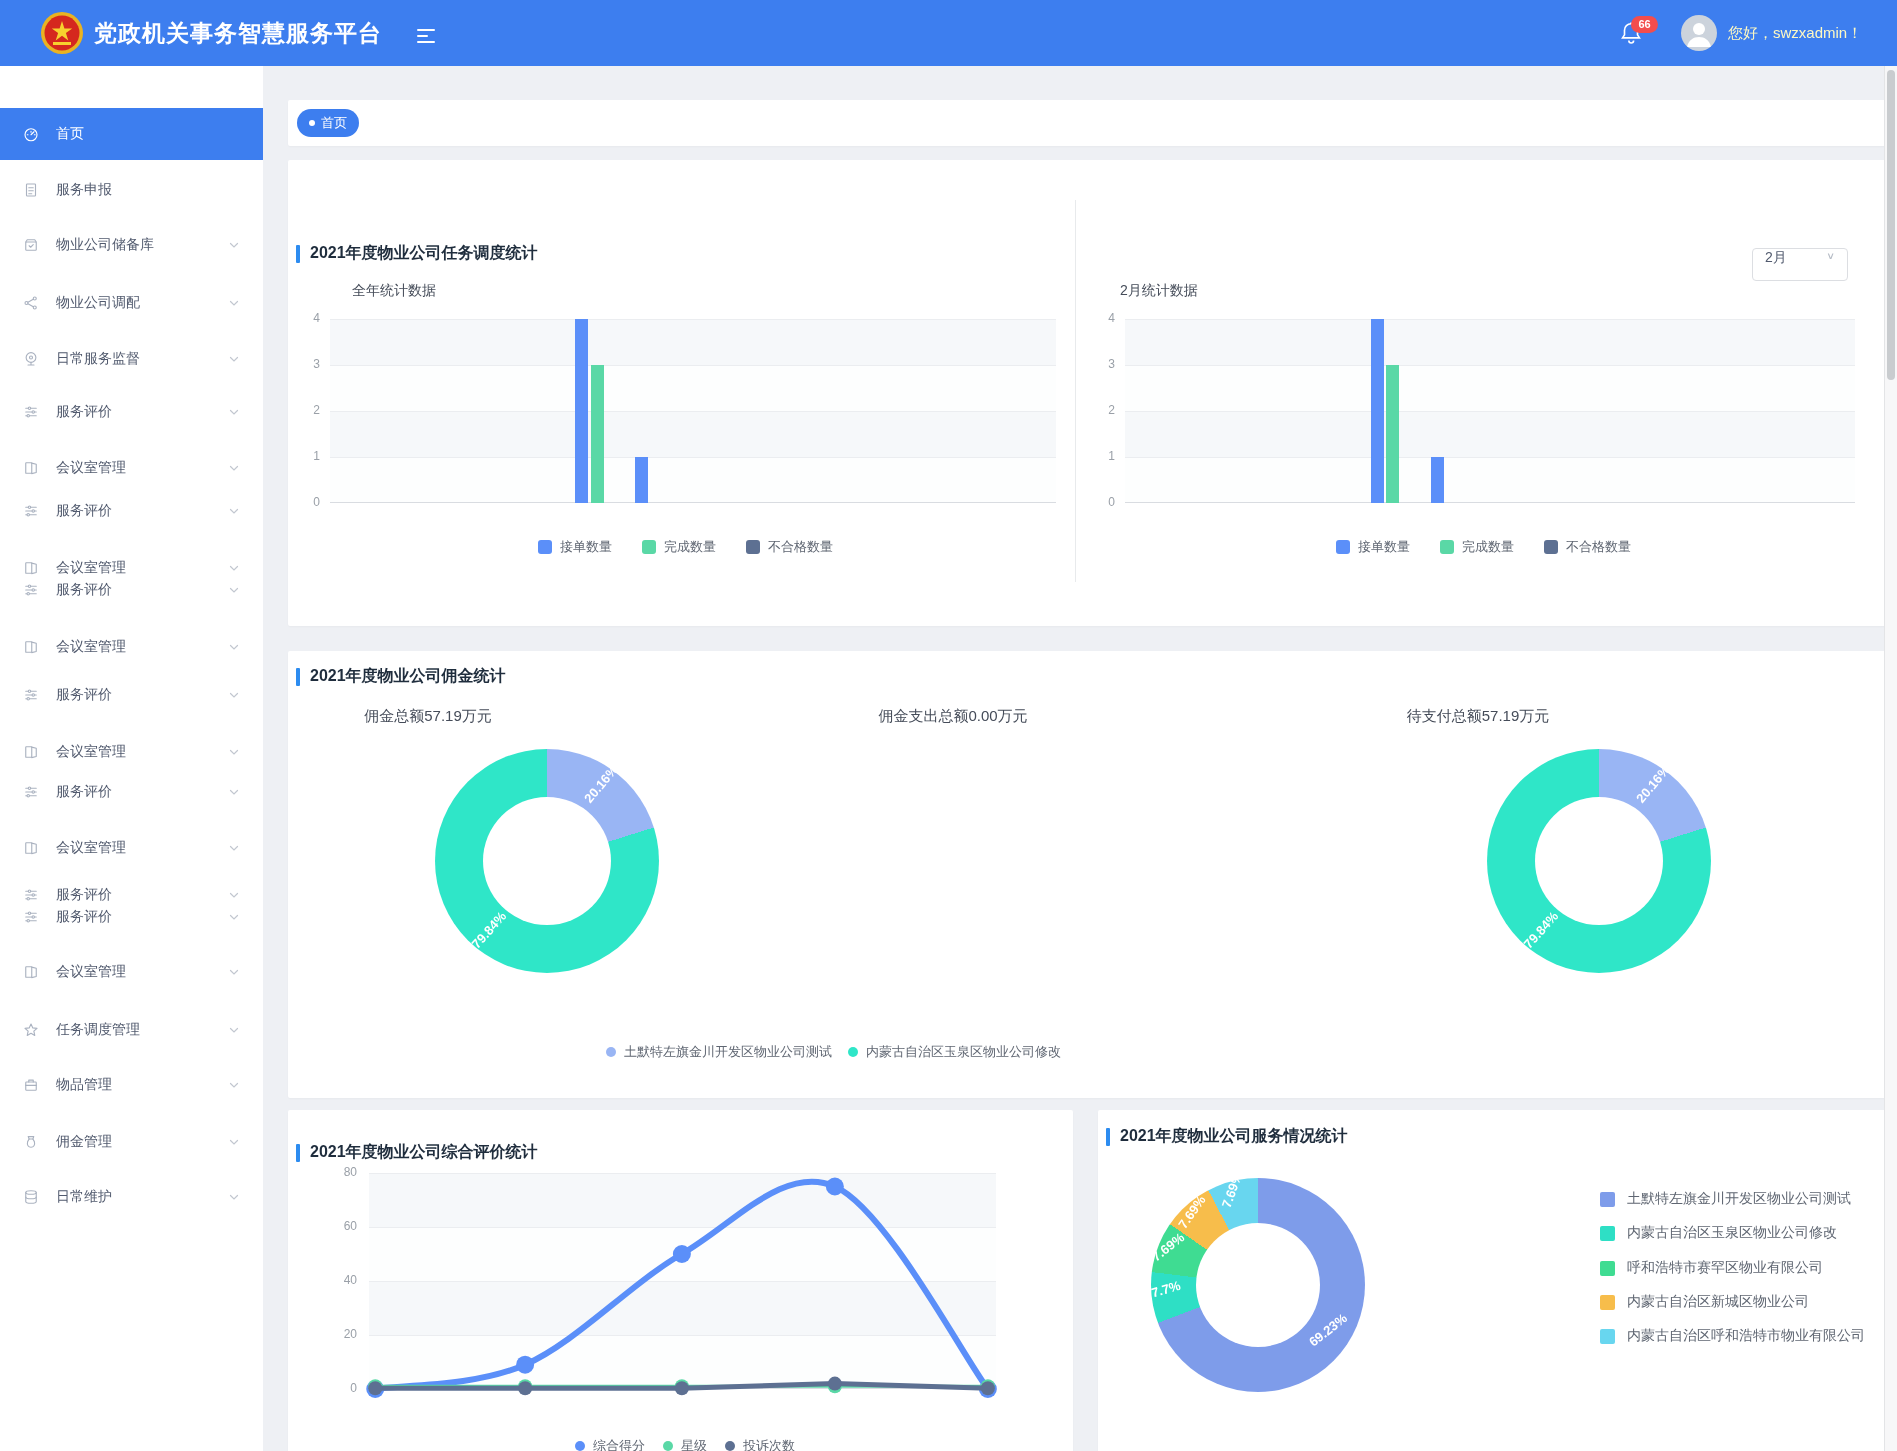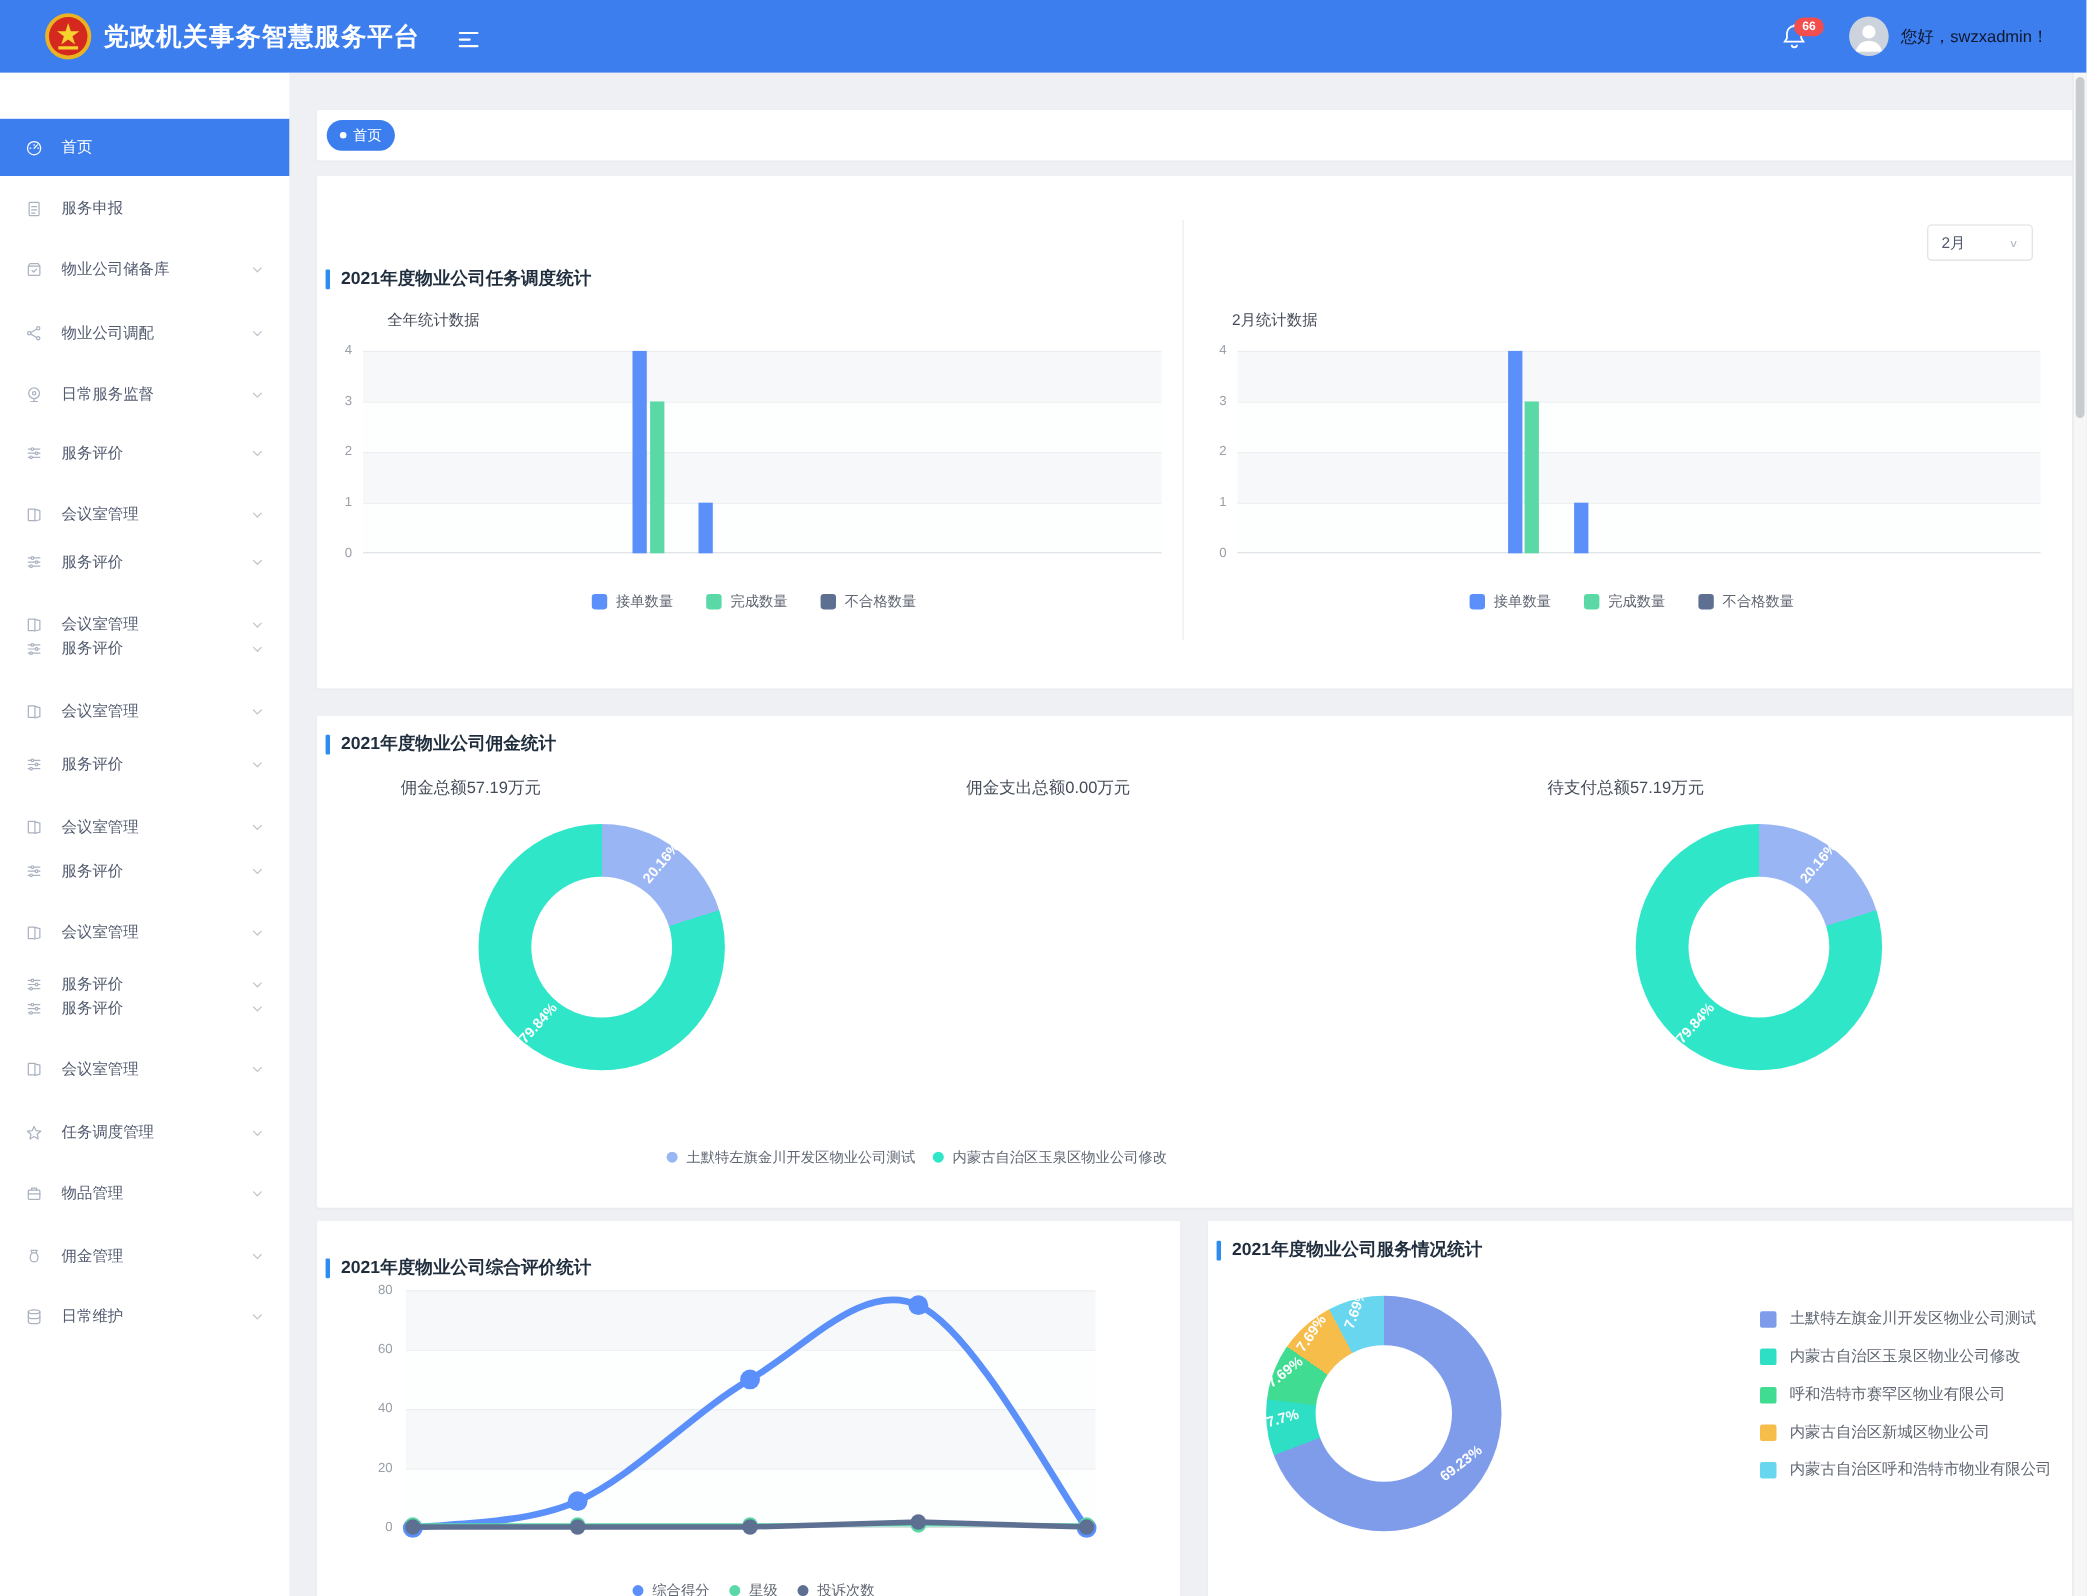--- a/index.html
+++ b/index.html
@@ -7,21 +7,21 @@
   
   .header{position:absolute;left:0;top:0;width:1897px;height:66px;background:#3d7eef;display:flex;align-items:center;z-index:20;}
   .logo{position:absolute;left:40px;top:11px;width:44px;height:44px;}
   .app-title{position:absolute;left:94px;top:0;height:66px;display:flex;align-items:center;color:#fff;font-size:23px;font-weight:bold;letter-spacing:1px;}
   .menu-fold{position:absolute;left:417px;top:25px;width:18px;height:16px;cursor:pointer;}
   .menu-fold i{display:block;height:2px;background:#fff;margin:4px 0;border-radius:1px;}
   .menu-fold i.short{width:11px;}
   .bell-wrap{position:absolute;left:1618px;top:20px;width:30px;height:30px;}
   .badge{position:absolute;left:13px;top:-4px;min-width:17px;height:17px;padding:0 5px;background:#f34d4d;border-radius:9px;color:#fff;font-size:11px;line-height:17px;text-align:center;font-weight:bold;}
   .avatar{position:absolute;left:1681px;top:15px;width:36px;height:36px;border-radius:50%;background:#ccd3dc;overflow:hidden;}
-  .greeting{position:absolute;left:1728px;top:0;height:66px;display:flex;align-items:center;color:#0f172a;font-size:15px;}
+  .greeting{position:absolute;left:1728px;top:0;height:66px;display:flex;align-items:center;color:#fef9c3;font-size:15px;}
   
   .sidebar{position:absolute;left:0;top:66px;width:263px;height:1385px;background:#fff;z-index:10;}
   .side-item{position:absolute;left:0;width:263px;height:44px;display:flex;align-items:center;color:#515a6e;font-size:14px;cursor:pointer;}
   .side-item .s-icon{position:absolute;left:22px;width:18px;height:18px;color:#aab2c0;}
   .side-item .s-label{position:absolute;left:56px;white-space:nowrap;}
   .side-item .s-chevron{position:absolute;left:228px;width:12px;height:12px;color:#c2c7d0;}
   .side-item.active{background:#3d7eef;color:#fff;height:52px;}
   .side-item.active .s-icon{color:#fff;}
   
   .card{position:absolute;background:#fff;border-radius:2px;box-shadow:0 1px 2px rgba(0,0,0,0.03);}
@@ -38,21 +38,21 @@
   .band{position:absolute;left:0;right:0;}
   .gline{position:absolute;left:0;right:0;height:1px;background:#ebedf0;}
   .gline.base{background:#d9dce1;}
   .vbar{position:absolute;bottom:0;width:13px;}
   .tick{position:absolute;width:28px;text-align:right;font-size:12px;color:#9aa0a8;}
   .legend-row{position:absolute;display:flex;align-items:center;gap:30px;}
   .lg-item{display:flex;align-items:center;gap:8px;font-size:13px;color:#5f6672;cursor:pointer;white-space:nowrap;}
   .chip{width:14px;height:14px;border-radius:3px;}
   .dotchip{width:10px;height:10px;border-radius:50%;}
   .divider-v{position:absolute;width:1px;background:#e8eaec;}
-  .select{position:absolute;width:96px;height:33px;border:1px solid #dcdee2;border-radius:4px;background:#fff;box-sizing:border-box;display:flex;align-items:center;justify-content:space-between;padding:0 12px;font-size:14px;color:#515a6e;cursor:pointer;}
+  .select{position:absolute;width:96px;height:33px;border:1px solid #dcdee2;border-radius:4px;background:#fff;box-sizing:border-box;display:flex;align-items:flex-start;justify-content:space-between;padding:0 12px;font-size:14px;color:#515a6e;cursor:pointer;margin-top:44px;}
   .select .sel-arrow{color:#b6bcc6;font-size:12px;transform:scaleY(0.8);}
   .donut{position:absolute;border-radius:50%;}
   .donut-hole{position:absolute;border-radius:50%;background:#fff;}
   .slice-label{position:absolute;color:#fff;font-size:13px;font-weight:bold;white-space:nowrap;}
   .svc-legend-item{position:absolute;display:flex;align-items:center;gap:12px;font-size:14px;color:#5f6672;cursor:pointer;white-space:nowrap;}
   .svc-chip{width:15px;height:15px;border-radius:2px;}
   .totals-label{position:absolute;font-size:15px;color:#454c59;transform:translateX(-50%);white-space:nowrap;}
   .scrollbar{position:absolute;right:0;top:0;width:12px;height:1451px;background:#f7f7f8;border-left:1px solid #e3e4e6;}
   .scroll-thumb{position:absolute;left:2px;top:70px;width:8px;height:310px;border-radius:4px;background:#c9cccf;}
   svg{display:block;}

